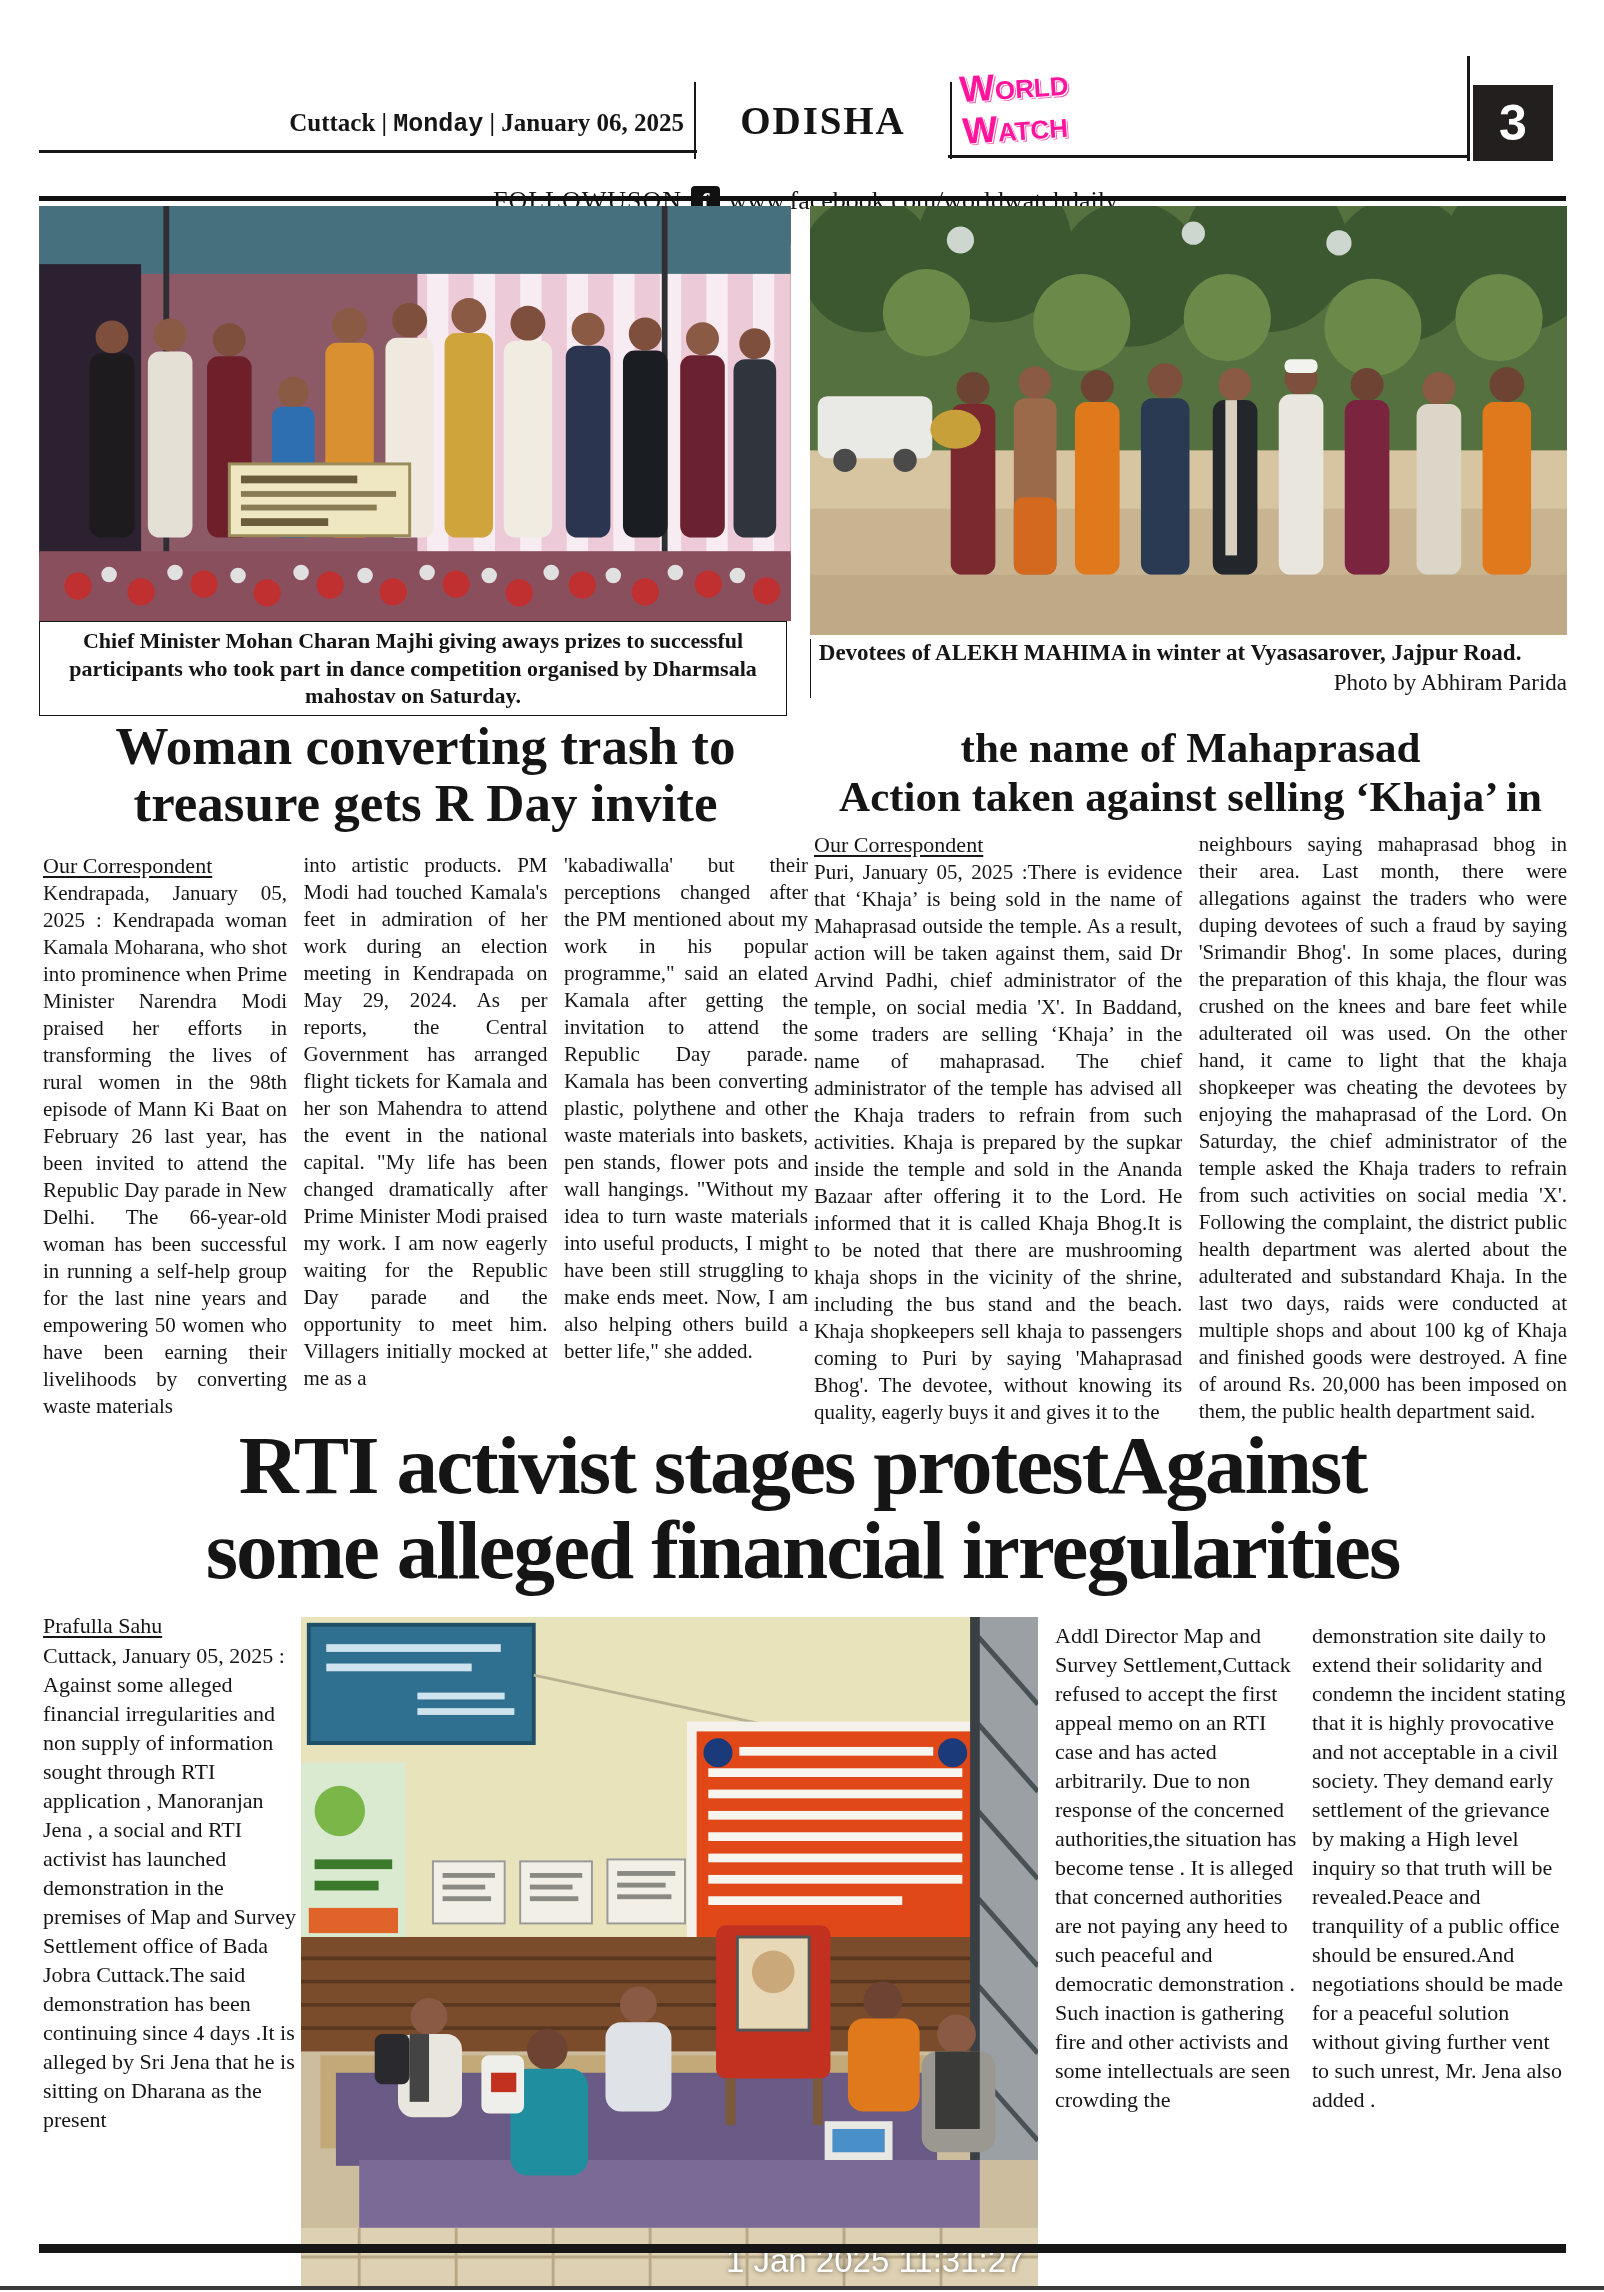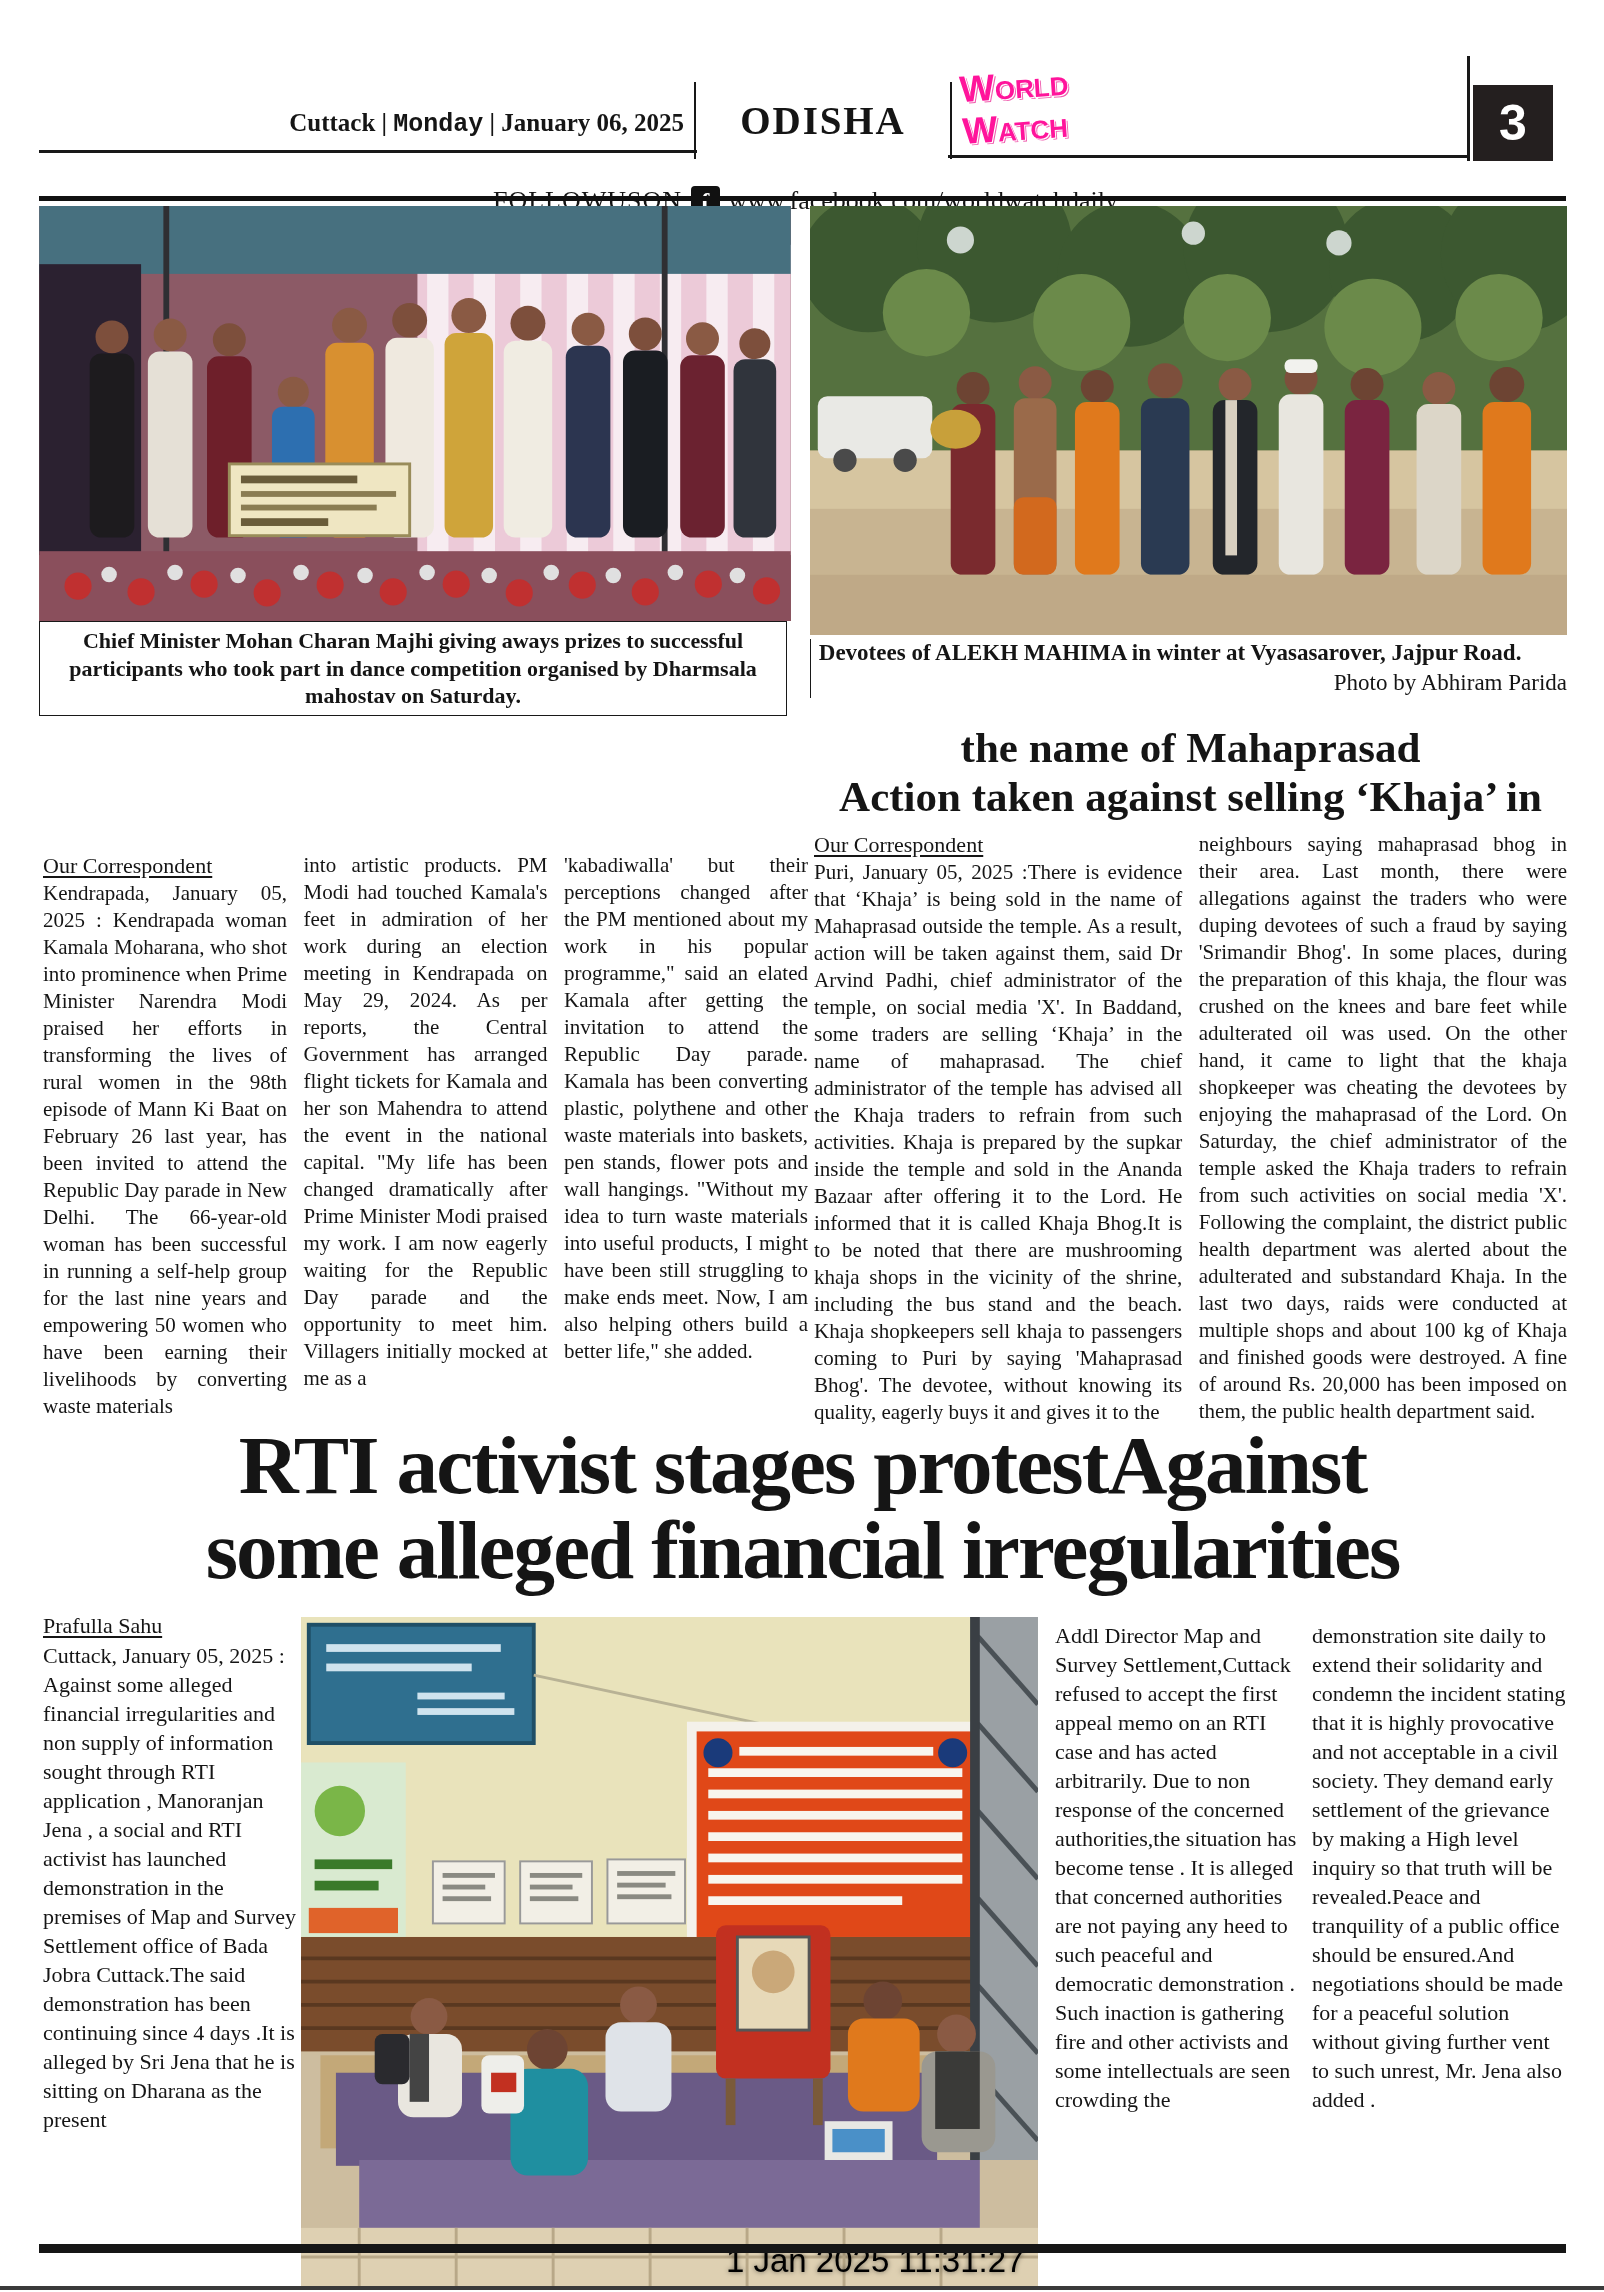--- a/index.html
+++ b/index.html
@@ -57,21 +57,21 @@
   .col{flex:1;font-size:21px;line-height:27px;text-align:justify;}
   .byline{text-decoration:underline;text-underline-offset:2.9px;font-size:22px;
           text-align:left;margin-bottom:1px;}
 
   .a3-col{font-size:22px;line-height:29px;text-align:left;}
   .a3-col1{left:43px;top:1611px;width:256px;}
   .a3-col3{left:1055px;top:1621px;width:250px;}
   .a3-col4{left:1312px;top:1621px;width:254px;}
 
   .dharna-photo{left:301px;top:1617px;width:737px;height:671px;}
-  .timestamp{position:absolute;right:13.6px;bottom:7.8px;color:#000000;
+  .timestamp{position:absolute;right:13.6px;bottom:7.8px;color:#ffffff;
              font-family:"Liberation Sans",sans-serif;font-size:33px;
              text-shadow:0 0 5.8px rgba(0,0,0,.55);}
 
   .bottom-rule{left:39px;top:2244px;width:1527px;height:8.7px;background:#161616;}
   .bottom-edge{left:0px;top:2286px;width:1605px;height:3.9px;background:#3a3a3a;}
 </style>
 </head>
 <body>
 
 <div class="page">
@@ -251,20 +251,24 @@
       </g>
       <rect x="372" y="396" width="40" height="34" fill="#b03020"></rect>
       <rect y="380" width="780" height="62" fill="#bfa987"></rect>
     </svg>
   </div>
   <div class="abs caption-right">
     <div class="cap">Devotees of ALEKH MAHIMA in winter at Vyasasarover, Jajpur Road.</div>
     <div class="credit">Photo by Abhiram Parida</div>
   </div>
 
+  <div class="abs headline a1-headline">
+    <div>Woman converting trash to</div>
+    <div>treasure gets R Day invite</div>
+  </div>
   <div class="abs cols a1-cols">
     <div class="col">
       <div class="byline">Our Correspondent</div>
       <span>Kendrapada, January 05, 2025 : Kendrapada woman Kamala Moharana, who shot into prominence when Prime Minister Narendra Modi praised her efforts in transforming the lives of rural women in the 98th episode of Mann Ki Baat on February 26 last year, has been invited to attend the Republic Day parade in New Delhi. The 66-year-old woman has been successful in running a self-help group for the last nine years and empowering 50 women who have been earning their livelihoods by converting waste materials</span>
     </div>
     <div class="col">
       <span>into artistic products. PM Modi had touched Kamala's feet in admiration of her work during an election meeting in Kendrapada on May 29, 2024. As per reports, the Central Government has arranged flight tickets for Kamala and her son Mahendra to attend the event in the national capital. "My life has been changed dramatically after Prime Minister Modi praised my work. I am now eagerly waiting for the Republic Day parade and the opportunity to meet him. Villagers initially mocked at me as a</span>
     </div>
     <div class="col">
       <span>'kabadiwalla' but their perceptions changed after the PM mentioned about my work in his popular programme," said an elated Kamala after getting the invitation to attend the Republic Day parade. Kamala has been converting plastic, polythene and other waste materials into baskets, pen stands, flower pots and wall hangings. "Without my idea to turn waste materials into useful products, I might have been still struggling to make ends meet. Now, I am also helping others build a better life," she added.</span>

